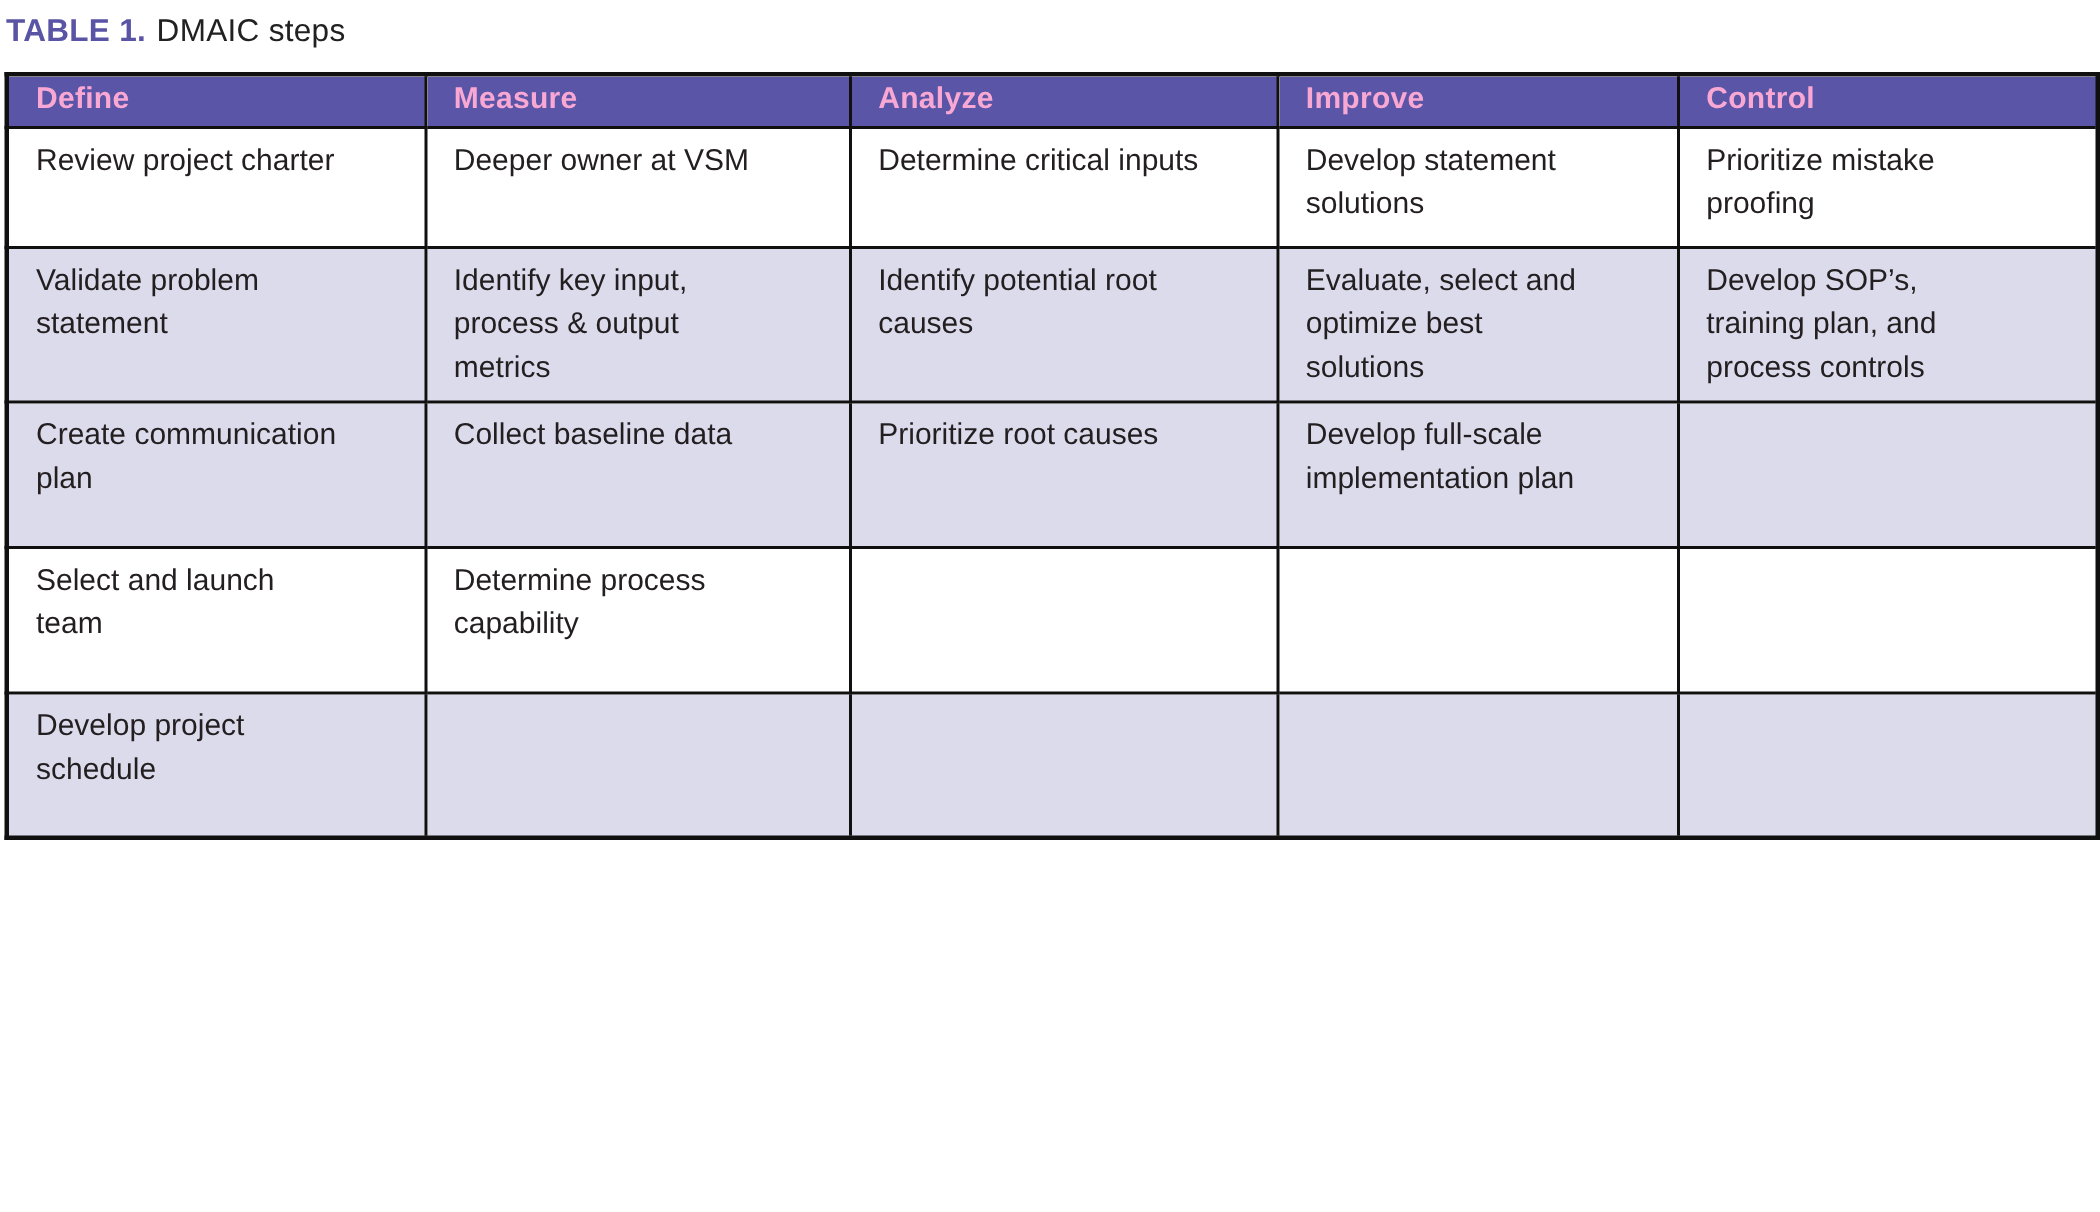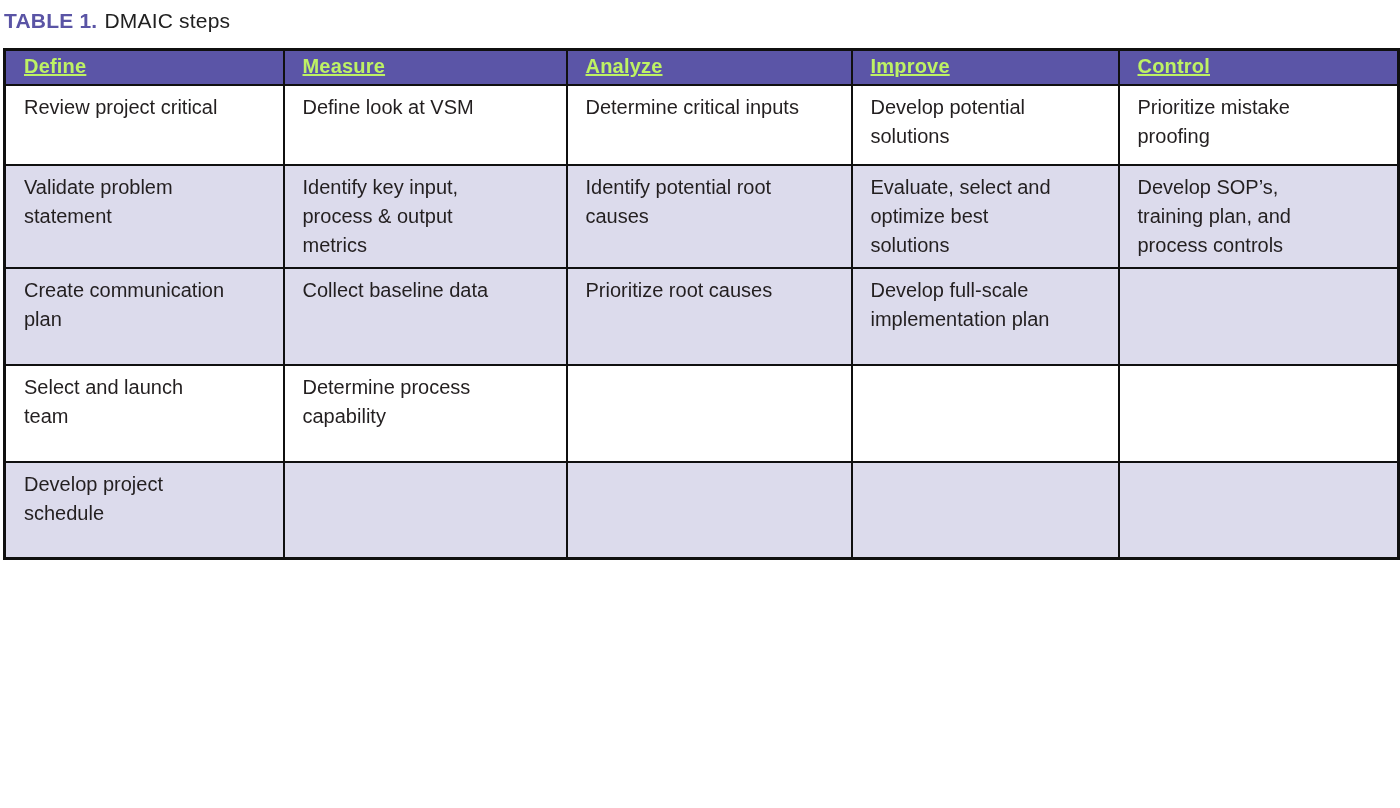--- a/index.html
+++ b/index.html
@@ -36,27 +36,26 @@
   table.dmaic th,
   table.dmaic td {
     border: 2px solid #101010;
     text-align: left;
     vertical-align: top;
     overflow: hidden;
   }
   table.dmaic thead tr { height: 35px; }
   table.dmaic th {
     background: #5b55a7;
-    color: #bef264;
+    color: #f9a8d4;
     font-size: 20px;
     font-weight: bold;
     letter-spacing: 0.2px;
     padding: 2px 10px 4px 18px;
     vertical-align: middle;
-    text-decoration: underline;
   }
   table.dmaic td {
     background: #ffffff;
     color: #231f20;
     font-size: 20px;
     line-height: 29px;
     padding: 7px 50px 7px 18px;
   }
   table.dmaic tbody tr.stripe td { background: #dcdbec; }
   table.dmaic tbody td.blank { background: #ffffff; }
@@ -85,24 +84,24 @@
       <tr>
         <th>Define</th>
         <th>Measure</th>
         <th>Analyze</th>
         <th>Improve</th>
         <th>Control</th>
       </tr>
     </thead>
     <tbody>
       <tr>
-        <td>Review project critical</td>
-        <td>Define look at VSM</td>
+        <td>Review project charter</td>
+        <td>Deeper owner at VSM</td>
         <td>Determine critical inputs</td>
-        <td>Develop potential solutions</td>
+        <td>Develop statement solutions</td>
         <td>Prioritize mistake proofing</td>
       </tr>
       <tr class="stripe">
         <td>Validate problem statement</td>
         <td>Identify key input, process &amp; output metrics</td>
         <td>Identify potential root causes</td>
         <td>Evaluate, select and optimize best solutions</td>
         <td>Develop SOP’s, training plan, and process controls</td>
       </tr>
       <tr class="stripe">

